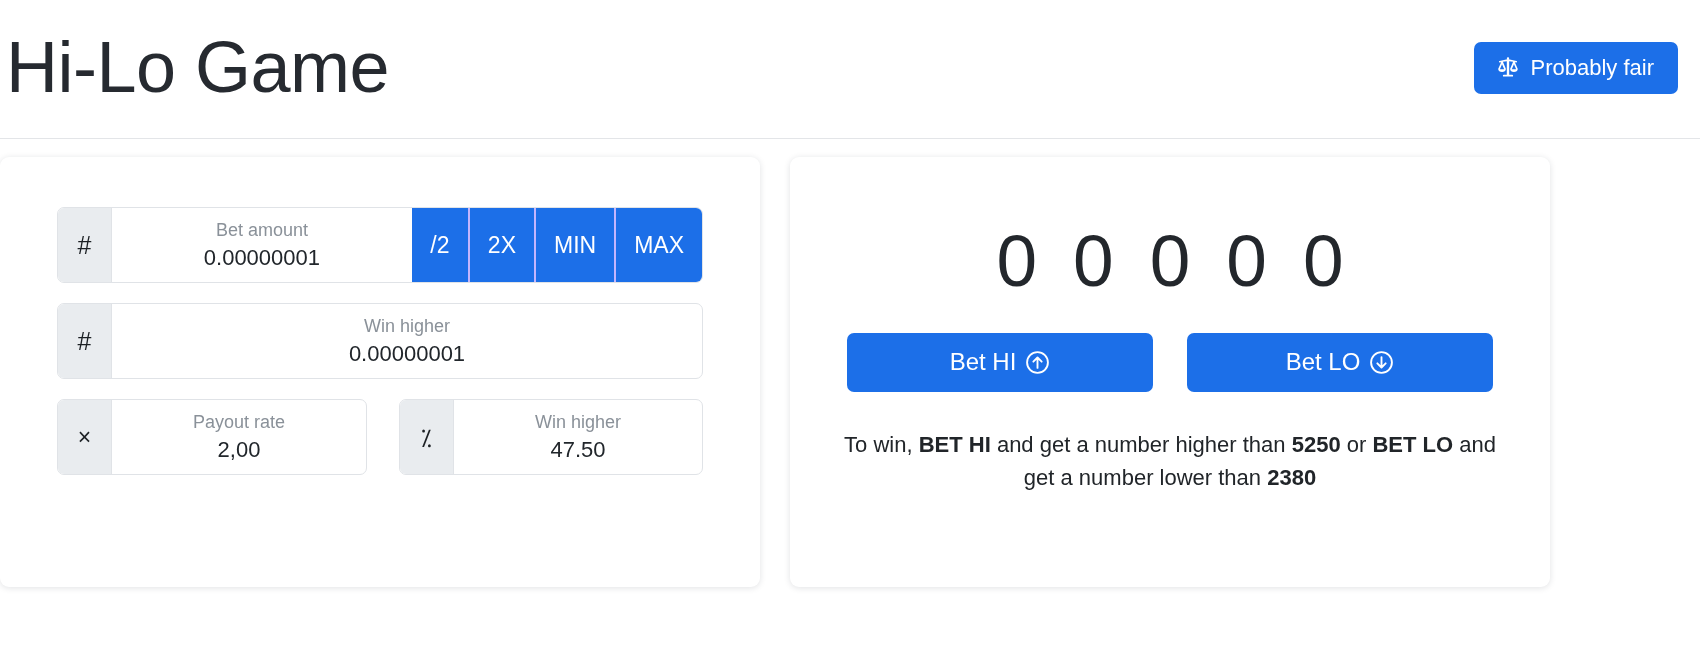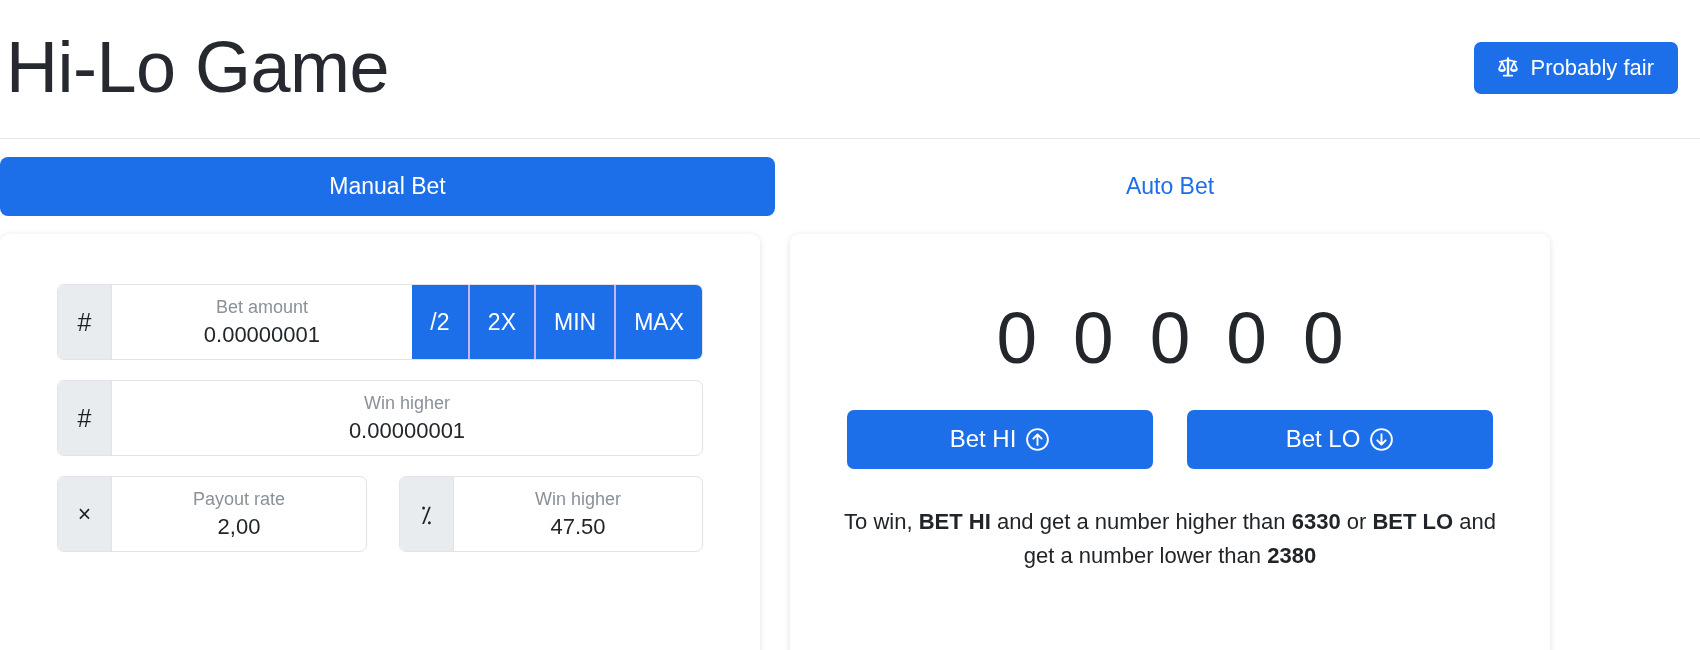--- a/index.html
+++ b/index.html
@@ -260,28 +260,20 @@
     <button class="fair-button">
       <span class="scale-icon">
         <svg viewBox="0 0 24 24" width="26" height="26" fill="#ffffff" aria-hidden="true">
           <path d="M12 2a1.1 1.1 0 0 0-1.1 1.1c0 .38.2.72.5.92L4.2 5.5a.75.75 0 0 0 .2 1.48l.2-.03 1.1-.2L3 12.6a.5.5 0 0 0-.05.22c0 1.6 1.6 2.85 3.55 2.85s3.55-1.25 3.55-2.85a.5.5 0 0 0-.05-.22L7.3 6.32l3.6-.6v12.5H8.1a.85.85 0 0 0 0 1.7h7.8a.85.85 0 0 0 0-1.7h-2.8V5.72l3.6.6-2.7 6.28a.5.5 0 0 0-.05.22c0 1.6 1.6 2.85 3.55 2.85S21 14.42 21 12.82a.5.5 0 0 0-.05-.22L18.3 6.75l1.1.2.2.03a.75.75 0 0 0 .2-1.48l-7.2-1.48c.3-.2.5-.54.5-.92A1.1 1.1 0 0 0 12 2zM6.5 8.5l2 4.65h-4L6.5 8.5zm11 0l2 4.65h-4l2-4.65z"></path>
         </svg>
       </span>
       <span>Probably fair</span>
     </button>
   </div>
 
-  <div class="tabs">
-    <div class="tab tab-active">
-      <span>Manual Bet</span>
-    </div>
-    <div class="tab tab-inactive">
-      <span>Auto Bet</span>
-    </div>
-  </div>
 
   <div class="panels">
 
     <div class="card card-left">
 
       <div class="input-row">
         <div class="field">
           <div class="field-prefix">#</div>
           <div class="field-body">
             <div class="field-label">Bet amount</div>
@@ -352,19 +344,19 @@
           <span class="arrow-icon">
             <svg viewBox="0 0 24 24" width="25" height="25" aria-hidden="true">
               <circle cx="12" cy="12" r="10" fill="none" stroke="#ffffff" stroke-width="1.8"></circle>
               <path d="M12 6.8v9.6M12 16.8l-4-4M12 16.8l4-4" fill="none" stroke="#ffffff" stroke-width="1.8" stroke-linecap="round" stroke-linejoin="round"></path>
             </svg>
           </span>
         </button>
       </div>
 
       <div class="hint">
-        <span>To win, </span><b>BET HI</b><span> and get a number higher than </span><b>6330</b><span> or </span><b>BET LO</b>
+        <span>To win, </span><b>BET HI</b><span> and get a number higher than </span><b>5250</b><span> or </span><b>BET LO</b>
         <span>and get a number lower than </span><b>2380</b>
       </div>
 
     </div>
   </div>
 </div>
 
 </body></html>

